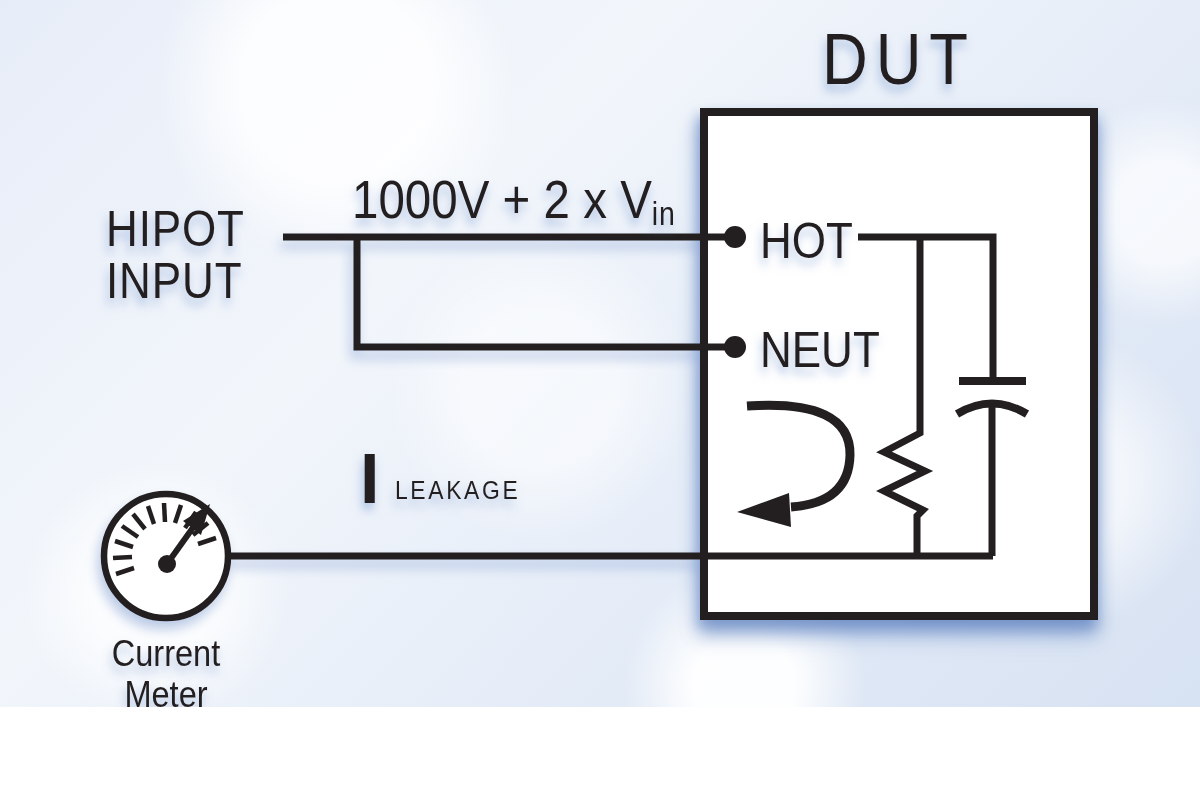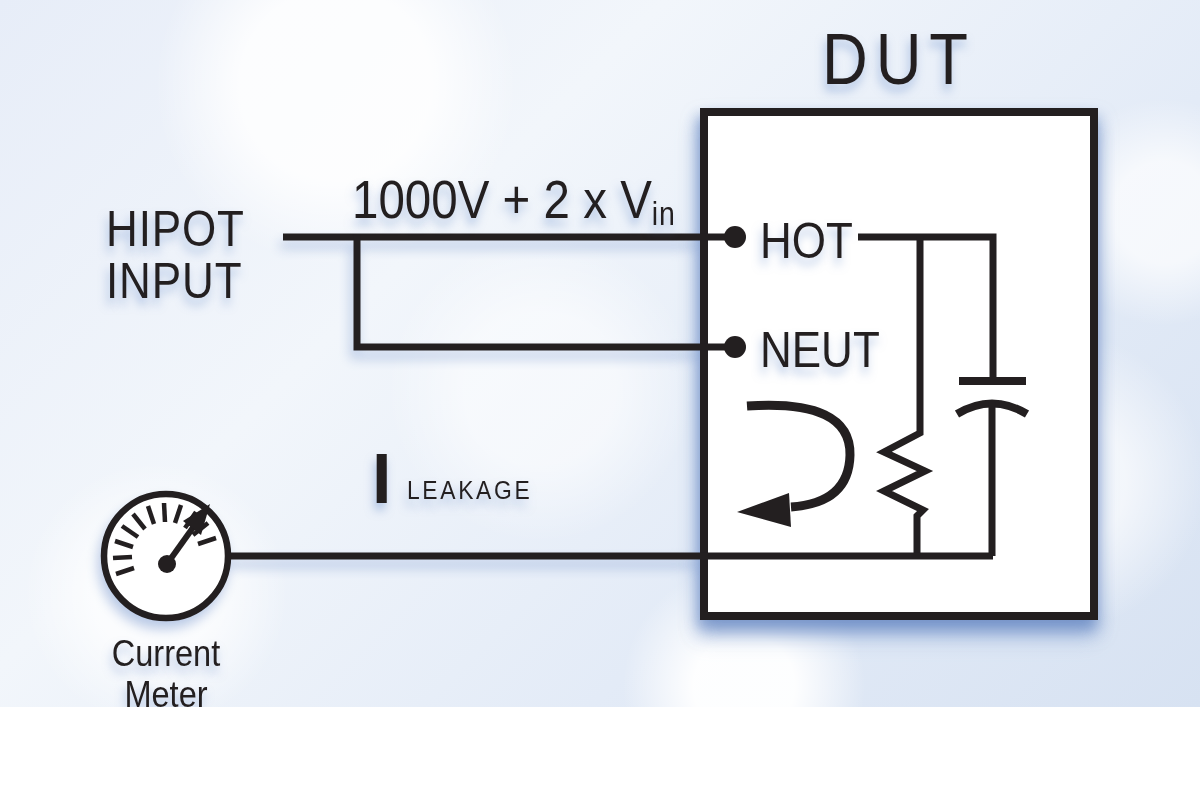--- a/index.html
+++ b/index.html
@@ -22,21 +22,21 @@
     text-shadow:-2px 7px 10px rgba(110,145,205,.5);}
   .narrowL{transform:scaleX(.88);transform-origin:0 0;}
   .narrowC{transform:scaleX(.88);transform-origin:50% 0;}
   .dut-title{left:704px;top:18px;width:390px;text-align:center;
     font-size:72px;letter-spacing:9px;}
   .voltage{left:352px;top:168px;font-size:54px;}
   .voltage .subv{font-size:0.6em;vertical-align:-0.22em;letter-spacing:1px;}
   .hipot{left:106px;top:203px;font-size:50px;line-height:52px;letter-spacing:1px;}
   .hot{left:760px;top:212px;font-size:50px;}
   .neut{left:760px;top:321px;font-size:50px;}
-  .ileak{left:372px;top:447px;}
+  .ileak{left:360px;top:447px;}
   .ileak .isym{font-size:70px;font-weight:bold;line-height:64px;display:inline-block;}
   .ileak .isub{font-size:26px;letter-spacing:3px;display:inline-block;
     margin-left:16px;position:relative;top:-4px;}
   .meterlbl{left:61px;top:633px;width:210px;text-align:center;
     font-size:37px;line-height:41px;}
 </style>
 </head>
 <body>
 
 <div class="stage">

